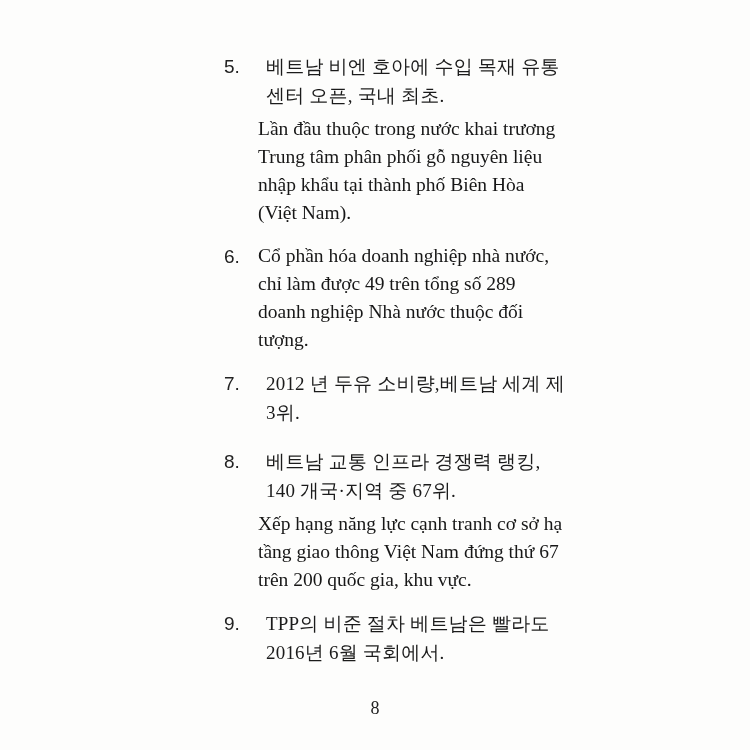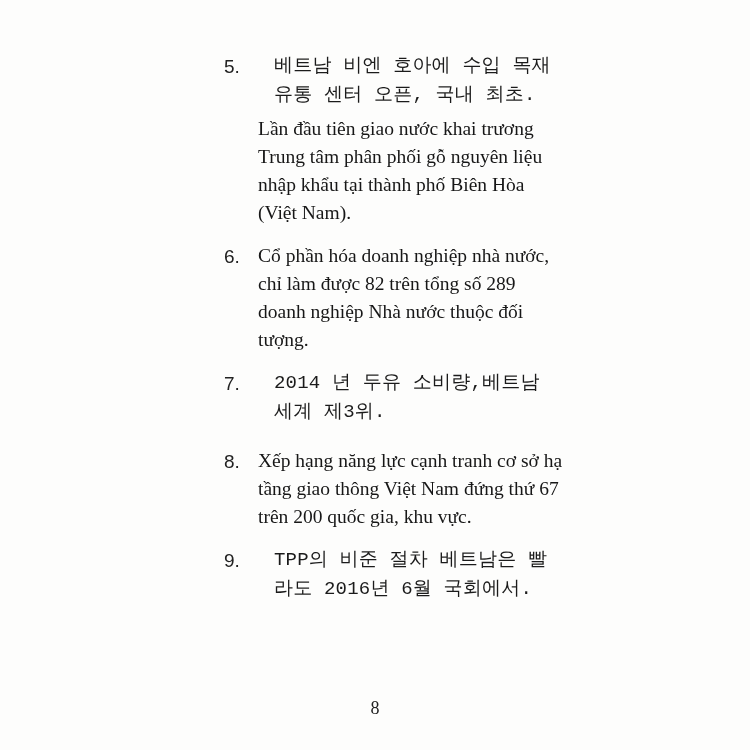--- a/index.html
+++ b/index.html
@@ -38,25 +38,25 @@
     width: 34px;
     font-family: "Liberation Sans", sans-serif;
     font-size: 19px;
     line-height: 29px;
     color: #222;
   }
   .texts {
     width: 308px;
   }
   .ko {
-    font-family: Liberation Mono, monospace;
+    font-family: Liberation Serif, serif;
     font-size: 19px;
     line-height: 29px;
     letter-spacing: 0.2px;
-    margin: 0 0 5px 16px;
+    margin: 0 0 5px 8px;
     color: #1b1b1b;
   }
   .vi {
     font-family: "Liberation Serif", serif;
     font-size: 19.5px;
     line-height: 28px;
     margin: 0;
     color: #171717;
   }
   .page-number {
@@ -73,41 +73,42 @@
 </head>
 <body>
 
 <div class="page">
   <div class="content">
 
     <div class="item">
       <div class="num">5.</div>
       <div class="texts">
         <p class="ko">베트남 비엔 호아에 수입 목재 유통 센터 오픈, 국내 최초.</p>
-        <p class="vi">Lần đầu tiên giao nước khai trương Trung tâm phân phối gỗ nguyên liệu nhập khẩu tại thành phố Biên Hòa (Việt Nam).</p>
+        <p class="vi">Lần đầu thuộc trong nước khai trương Trung tâm phân phối gỗ nguyên liệu nhập khẩu tại thành phố Biên Hòa (Việt Nam).</p>
       </div>
     </div>
 
     <div class="item">
       <div class="num">6.</div>
       <div class="texts">
-        <p class="vi">Cổ phần hóa doanh nghiệp nhà nước, chỉ làm được 82 trên tổng số 289 doanh nghiệp Nhà nước thuộc đối tượng.</p>
+        <p class="vi">Cổ phần hóa doanh nghiệp nhà nước, chỉ làm được 49 trên tổng số 289 doanh nghiệp Nhà nước thuộc đối tượng.</p>
       </div>
     </div>
 
     <div class="item">
       <div class="num">7.</div>
       <div class="texts">
-        <p class="ko">2014 년 두유 소비량,베트남 세계 제3위.</p>
+        <p class="ko">2012 년 두유 소비량,베트남 세계 제3위.</p>
       </div>
     </div>
 
     <div class="item">
       <div class="num">8.</div>
       <div class="texts">
+        <p class="ko">베트남 교통 인프라 경쟁력 랭킹, 140 개국·지역 중 67위.</p>
         <p class="vi">Xếp hạng năng lực cạnh tranh cơ sở hạ tầng giao thông Việt Nam đứng thứ 67 trên 200 quốc gia, khu vực.</p>
       </div>
     </div>
 
     <div class="item">
       <div class="num">9.</div>
       <div class="texts">
         <p class="ko">TPP의 비준 절차 베트남은 빨라도 2016년 6월 국회에서.</p>
 
       </div>

